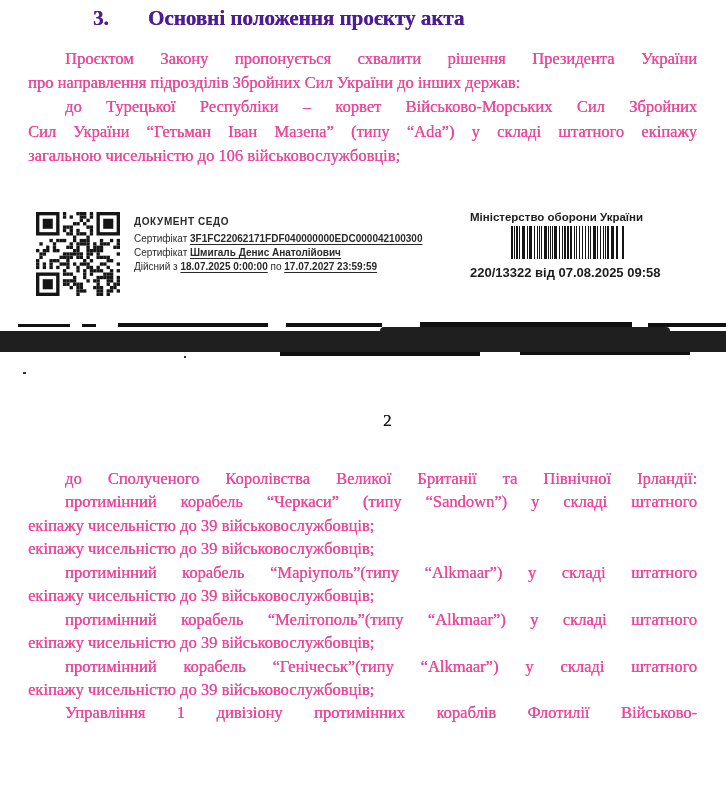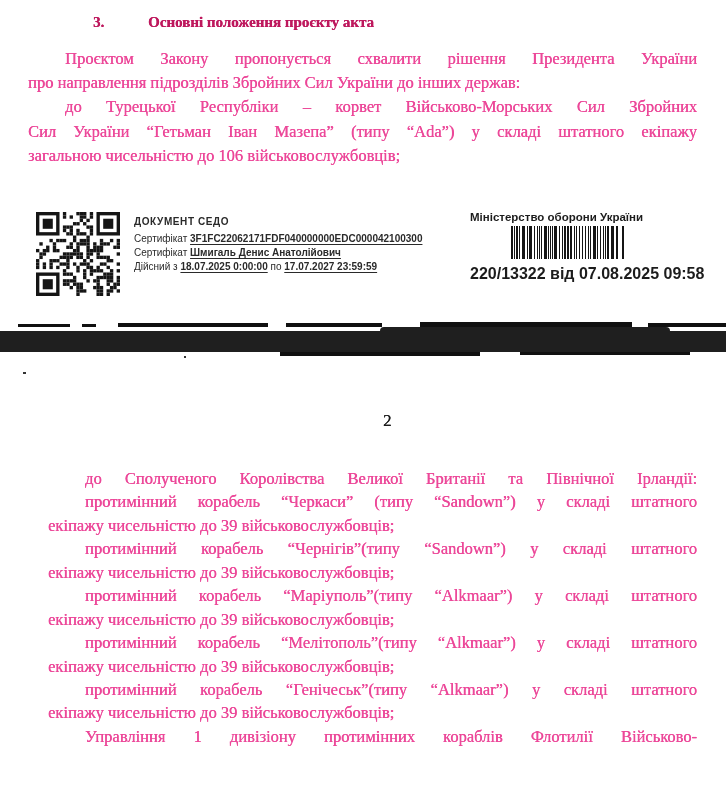--- a/index.html
+++ b/index.html
@@ -11,27 +11,27 @@
   
   .textblock{position:absolute;left:28px;width:669px;}
   .line{
     font-size:16.5px;
     color:#ec4899;
     text-shadow:0.3px 0 0 currentColor;
     white-space:normal;
     overflow:hidden;
   }
   .p1 .line{line-height:24.2px;height:24.2px;}
-  .p2 .line{line-height:23.45px;height:23.45px;margin-left:20px;}
+  .p2 .line{line-height:23.45px;height:23.45px;}
   .j{text-align:justify;text-align-last:justify;}
   .ind{text-indent:37px;}
   
   .heading{
-    position:absolute;top:14px;left:93px;
-    font-weight:bold;font-size:15px;color:#be185d;
+    position:absolute;top:6px;left:93px;
+    font-weight:bold;font-size:21px;color:#4c1d95;
     text-shadow:0.3px 0 0 currentColor;
   }
   .heading .num{display:inline-block;width:55px;}
   
   .qr{position:absolute;left:35px;top:212px;width:86px;height:84px;}
   .sedo{
     position:absolute;left:134px;top:215px;
     font-family:"Liberation Sans", sans-serif;
     font-size:10px;color:#2a2a2a;line-height:14px;
   }
@@ -42,21 +42,21 @@
     text-underline-offset:2px;
   }
   
   .mou{
     position:absolute;left:470px;top:211px;width:195px;
     font-family:"Liberation Sans", sans-serif;
     color:#1c1c1c;
   }
   .mou .title{font-size:11.5px;font-weight:600;}
   .mou svg{display:block;margin:3px auto 0 auto;}
-  .mou .reg{font-size:16px;font-weight:bold;margin-top:6px;white-space:nowrap;}
+  .mou .reg{font-size:13px;font-weight:bold;margin-top:6px;white-space:nowrap;}
   
   .divider-bar{position:absolute;left:0;top:331px;width:726px;height:21px;background:#1f1f1f;}
   .divider-bulge{position:absolute;left:380px;top:327px;width:290px;height:8px;background:#1f1f1f;border-radius:4px;}
   .dash{position:absolute;background:#101010;}
   
   .pagenum{
     position:absolute;left:383px;top:411px;
     font-size:17px;color:#1a1a1a;text-shadow:0.3px 0 0 currentColor;
   }
   .speck{position:absolute;background:#333;}
@@ -362,21 +362,20 @@
   <span class="speck" style="left:23px;top:372px;width:3px;height:2px;"></span>
   <span class="speck" style="left:184px;top:356px;width:2px;height:2px;"></span>
 </div>
 
 <div class="pagenum">2</div>
 
 <div class="textblock p2" style="top:467px;">
   <div class="line ind j">до Сполученого Королівства Великої Британії та Північної Ірландії:</div>
   <div class="line ind j">протимінний корабель “Черкаси” (типу “Sandown”) у складі штатного</div>
   <div class="line">екіпажу чисельністю до 39 військовослужбовців;</div>
-  <div class="line ind j">протимінний корабель “Чернігів”(типу “Sandown”) у складі штатного</div>
   <div class="line">екіпажу чисельністю до 39 військовослужбовців;</div>
   <div class="line ind j">протимінний корабель “Маріуполь”(типу “Alkmaar”) у складі штатного</div>
   <div class="line">екіпажу чисельністю до 39 військовослужбовців;</div>
   <div class="line ind j">протимінний корабель “Мелітополь”(типу “Alkmaar”) у складі штатного</div>
   <div class="line">екіпажу чисельністю до 39 військовослужбовців;</div>
   <div class="line ind j">протимінний корабель “Генічеськ”(типу “Alkmaar”) у складі штатного</div>
   <div class="line">екіпажу чисельністю до 39 військовослужбовців;</div>
   <div class="line ind j">Управління 1 дивізіону протимінних кораблів Флотилії Військово-</div>
 </div>
 

